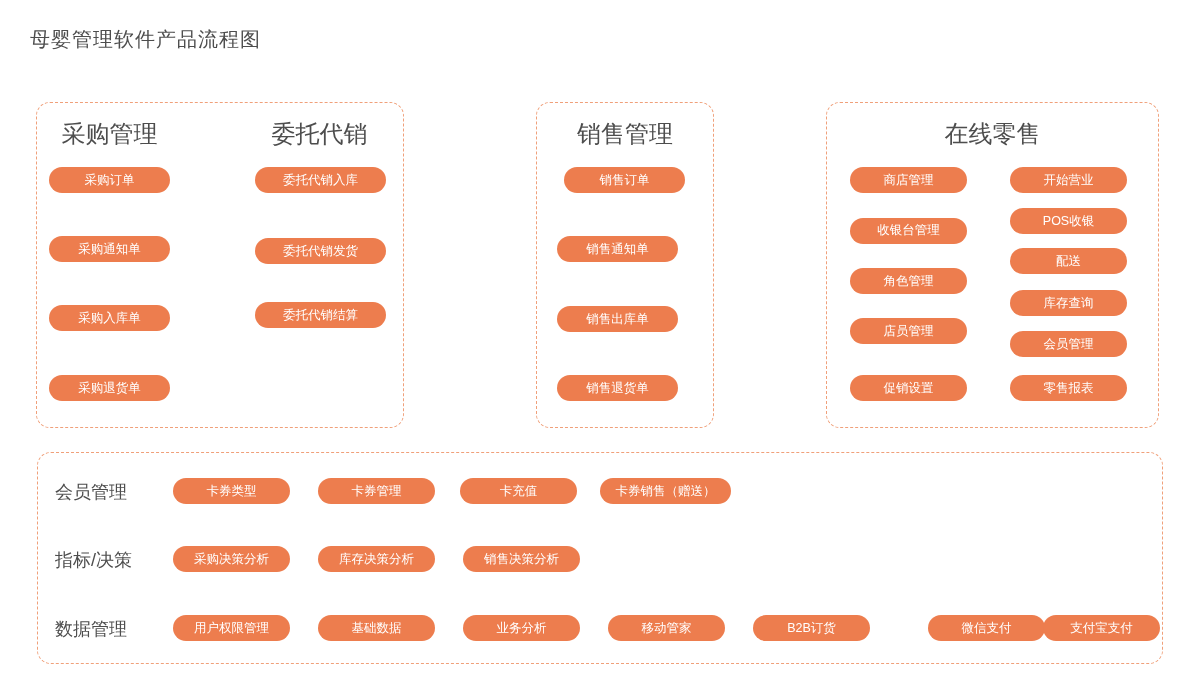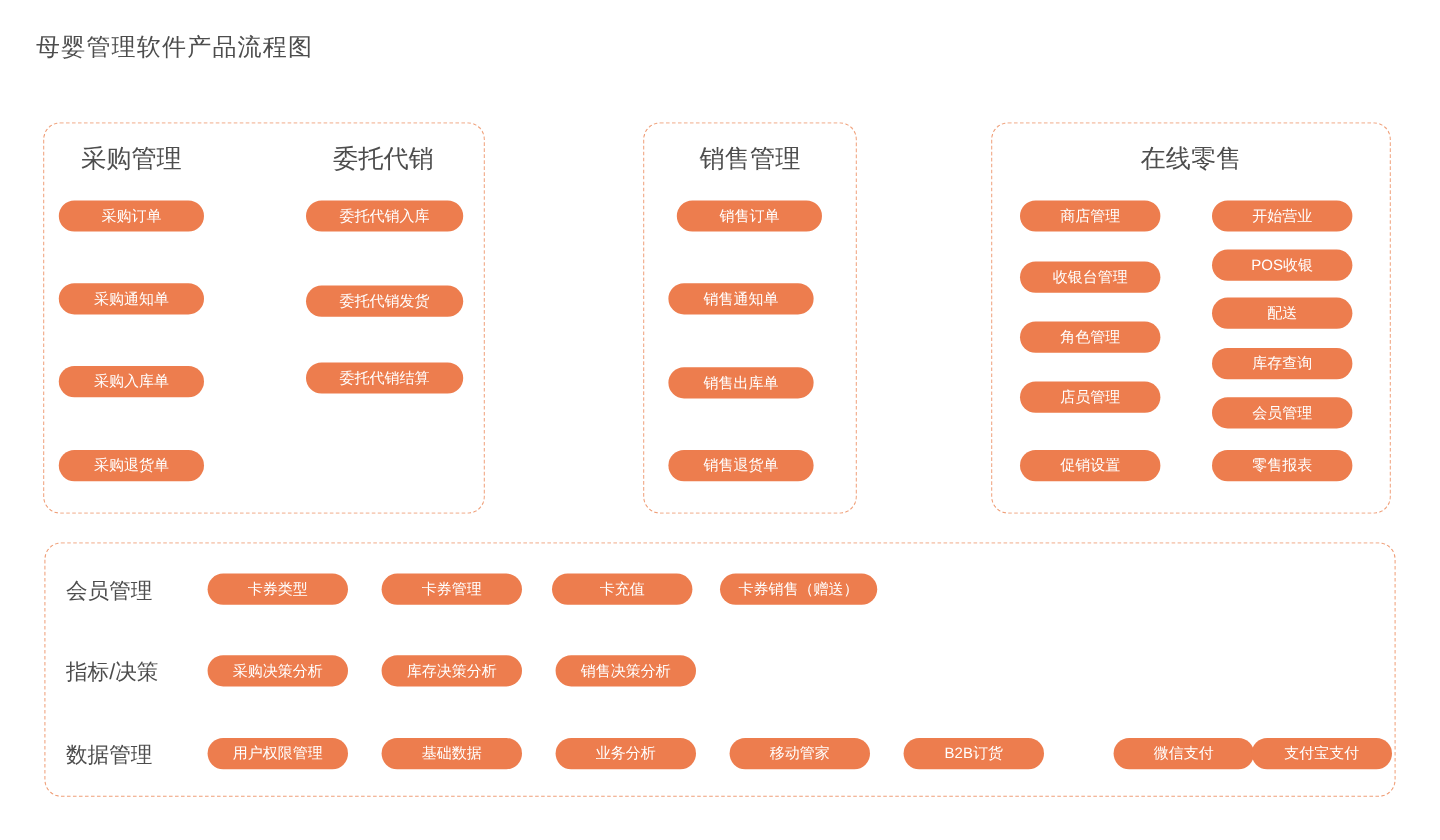--- a/index.html
+++ b/index.html
@@ -36,21 +36,21 @@
     box-sizing: border-box;
     background: #ffffff;
   }
   #panel-purchase    { left: 36px;  top: 102px; width: 368px; height: 326px; }
   #panel-sales       { left: 536px; top: 102px; width: 178px; height: 326px; }
   #panel-retail      { left: 826px; top: 102px; width: 333px; height: 326px; }
   #panel-bottom      { left: 37px;  top: 452px; width: 1126px; height: 212px; }
 
   .panel-title {
     position: absolute;
-    font-size: 21px;
+    font-size: 24px;
     font-weight: 400;
     color: #4d4d4d;
     white-space: nowrap;
     text-align: center;
   }
 
   
   .pill {
     position: absolute;
     background: #ed7d4e;
@@ -103,21 +103,21 @@
 <div class="pill wide" style="left:564px; top:167px;">销售订单</div>
 <div class="pill wide" style="left:557px; top:236px;">销售通知单</div>
 <div class="pill wide" style="left:557px; top:306px;">销售出库单</div>
 <div class="pill wide" style="left:557px; top:375px;">销售退货单</div>
 
 <div class="panel" id="panel-retail"></div>
 
 <div class="panel-title" style="left:826px; top:118px; width:333px;">在线零售</div>
 
 <div class="pill narrow" style="left:850px; top:167px;">商店管理</div>
-<div class="pill narrow" style="left:850px; top:218px;">收银台管理</div>
+<div class="pill narrow" style="left:850px; top:218px;font-family:Liberation Mono, monospace;">收银台管理</div>
 <div class="pill narrow" style="left:850px; top:268px;">角色管理</div>
 <div class="pill narrow" style="left:850px; top:318px;">店员管理</div>
 <div class="pill narrow" style="left:850px; top:375px;">促销设置</div>
 
 <div class="pill narrow" style="left:1010px; top:167px;">开始营业</div>
 <div class="pill narrow" style="left:1010px; top:208px;">POS收银</div>
 <div class="pill narrow" style="left:1010px; top:248px;">配送</div>
 <div class="pill narrow" style="left:1010px; top:290px;">库存查询</div>
 <div class="pill narrow" style="left:1010px; top:331px;">会员管理</div>
 <div class="pill narrow" style="left:1010px; top:375px;">零售报表</div>

